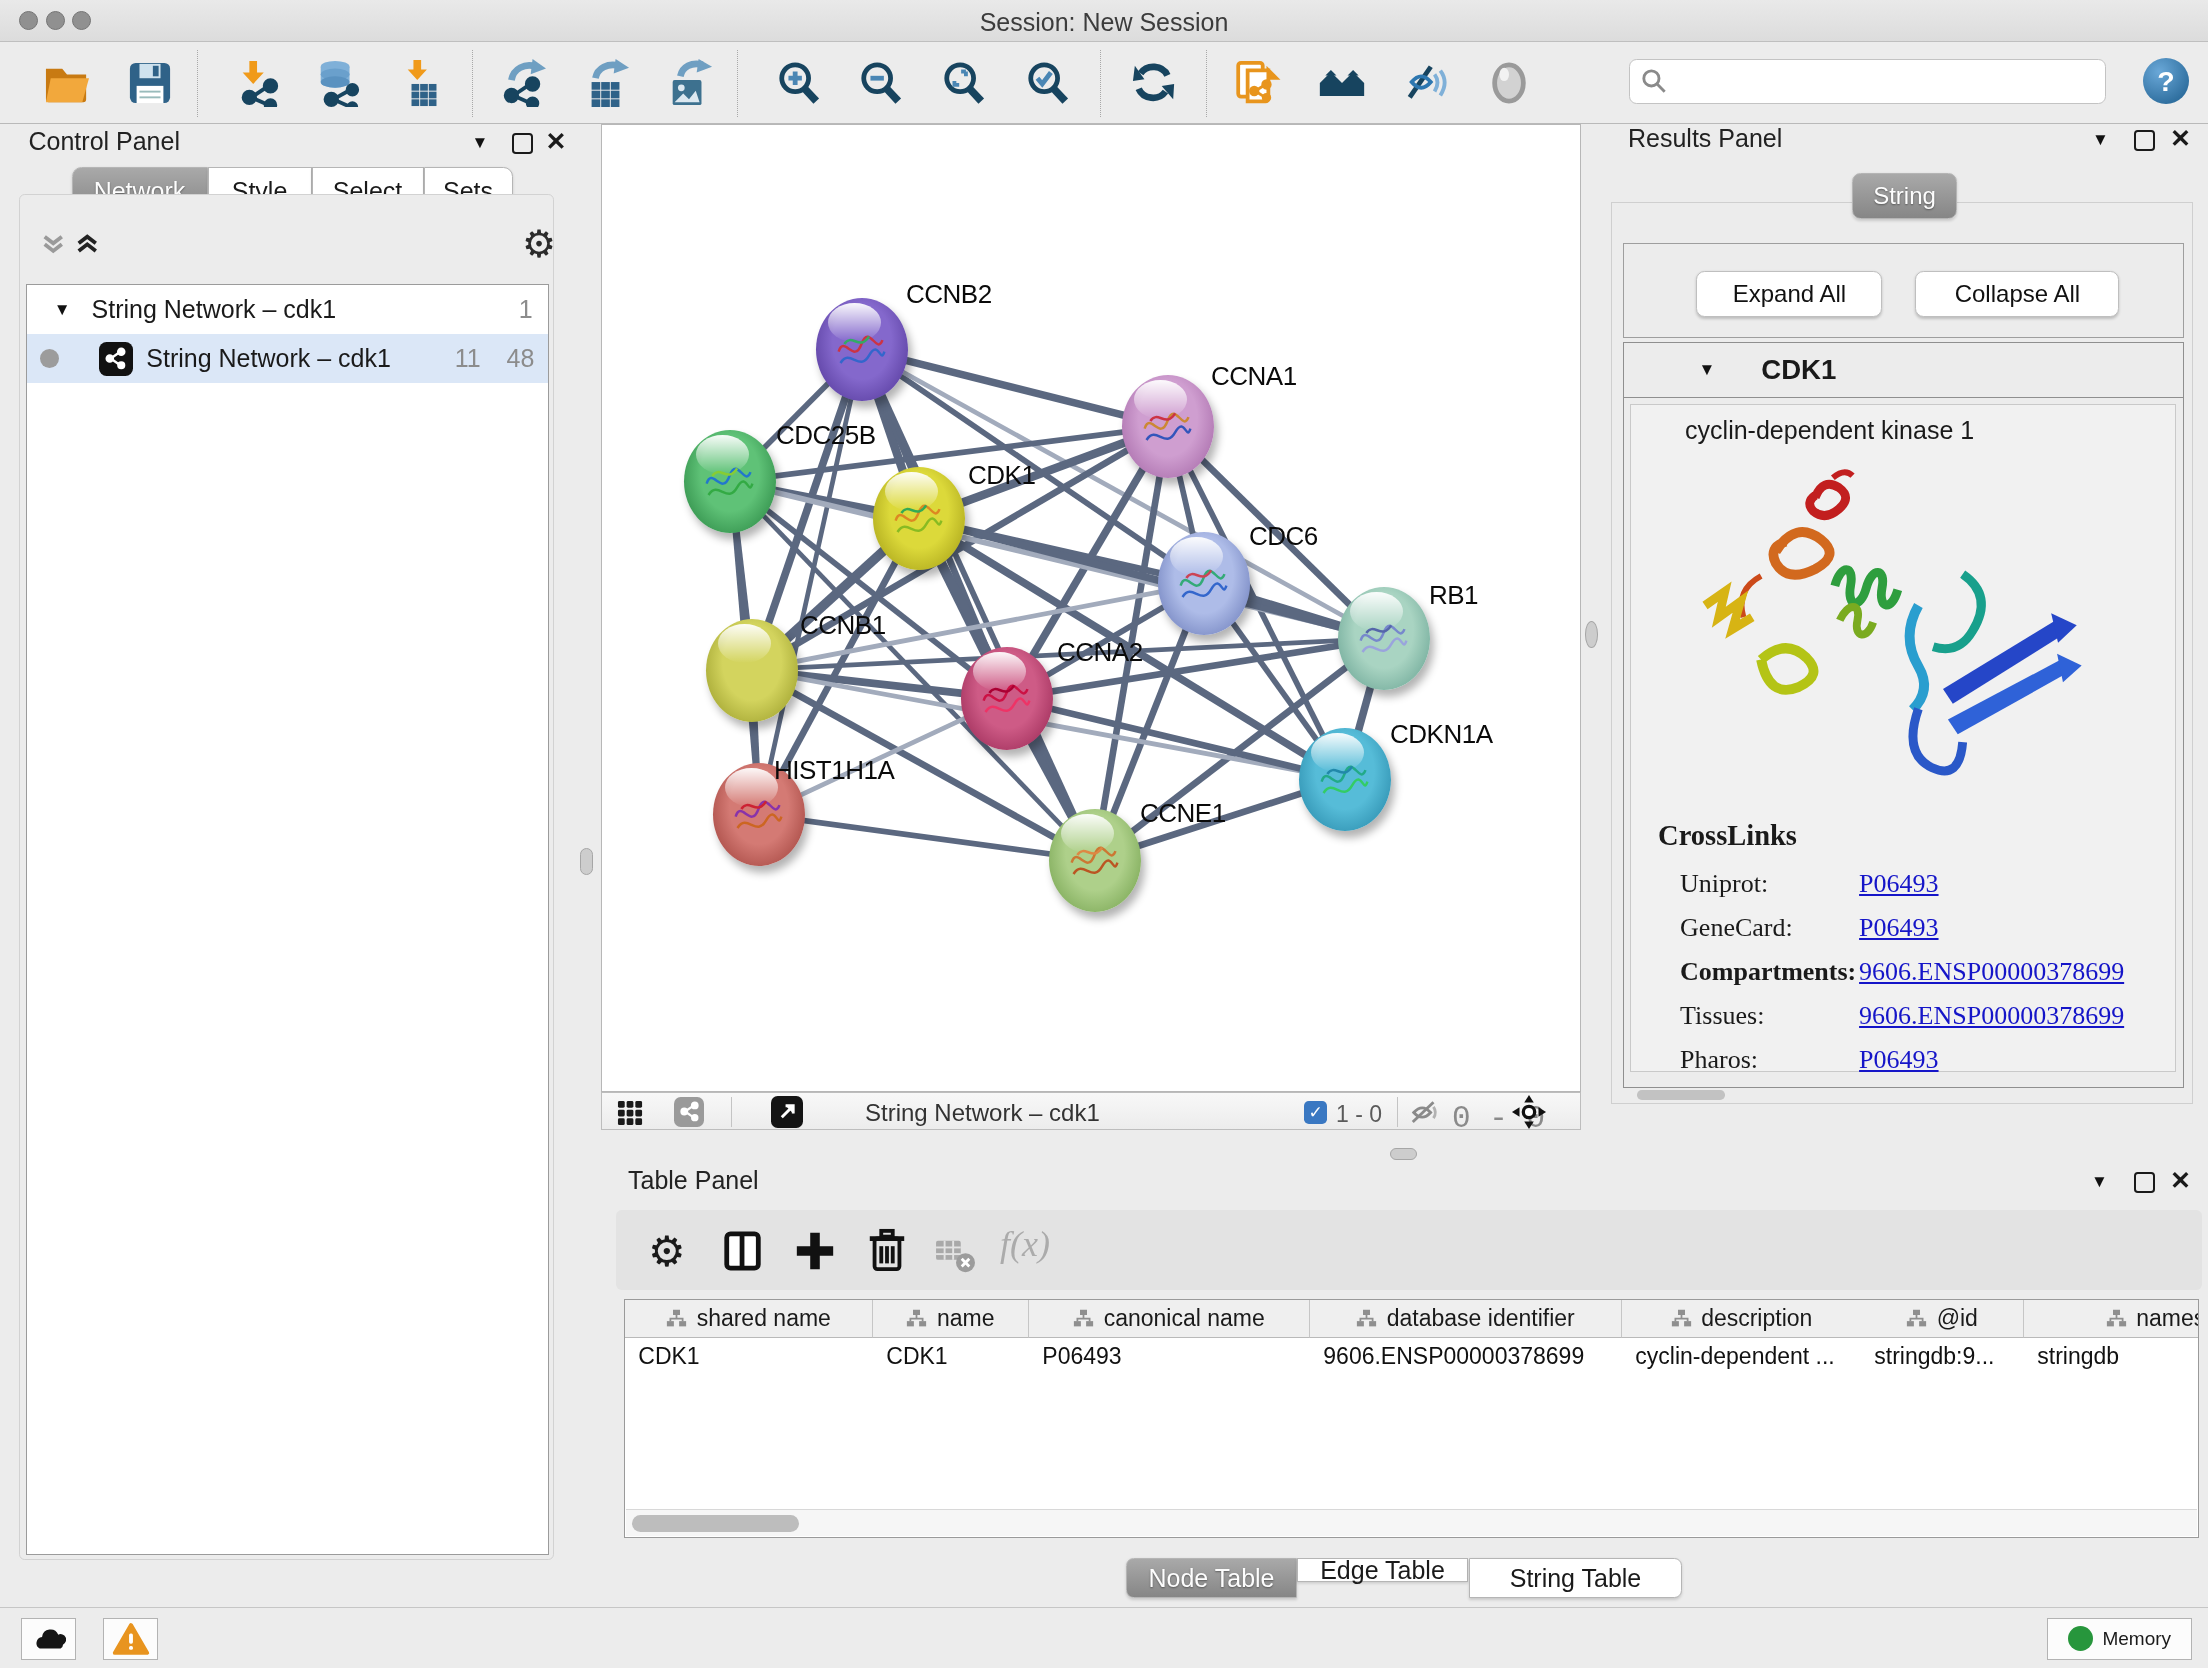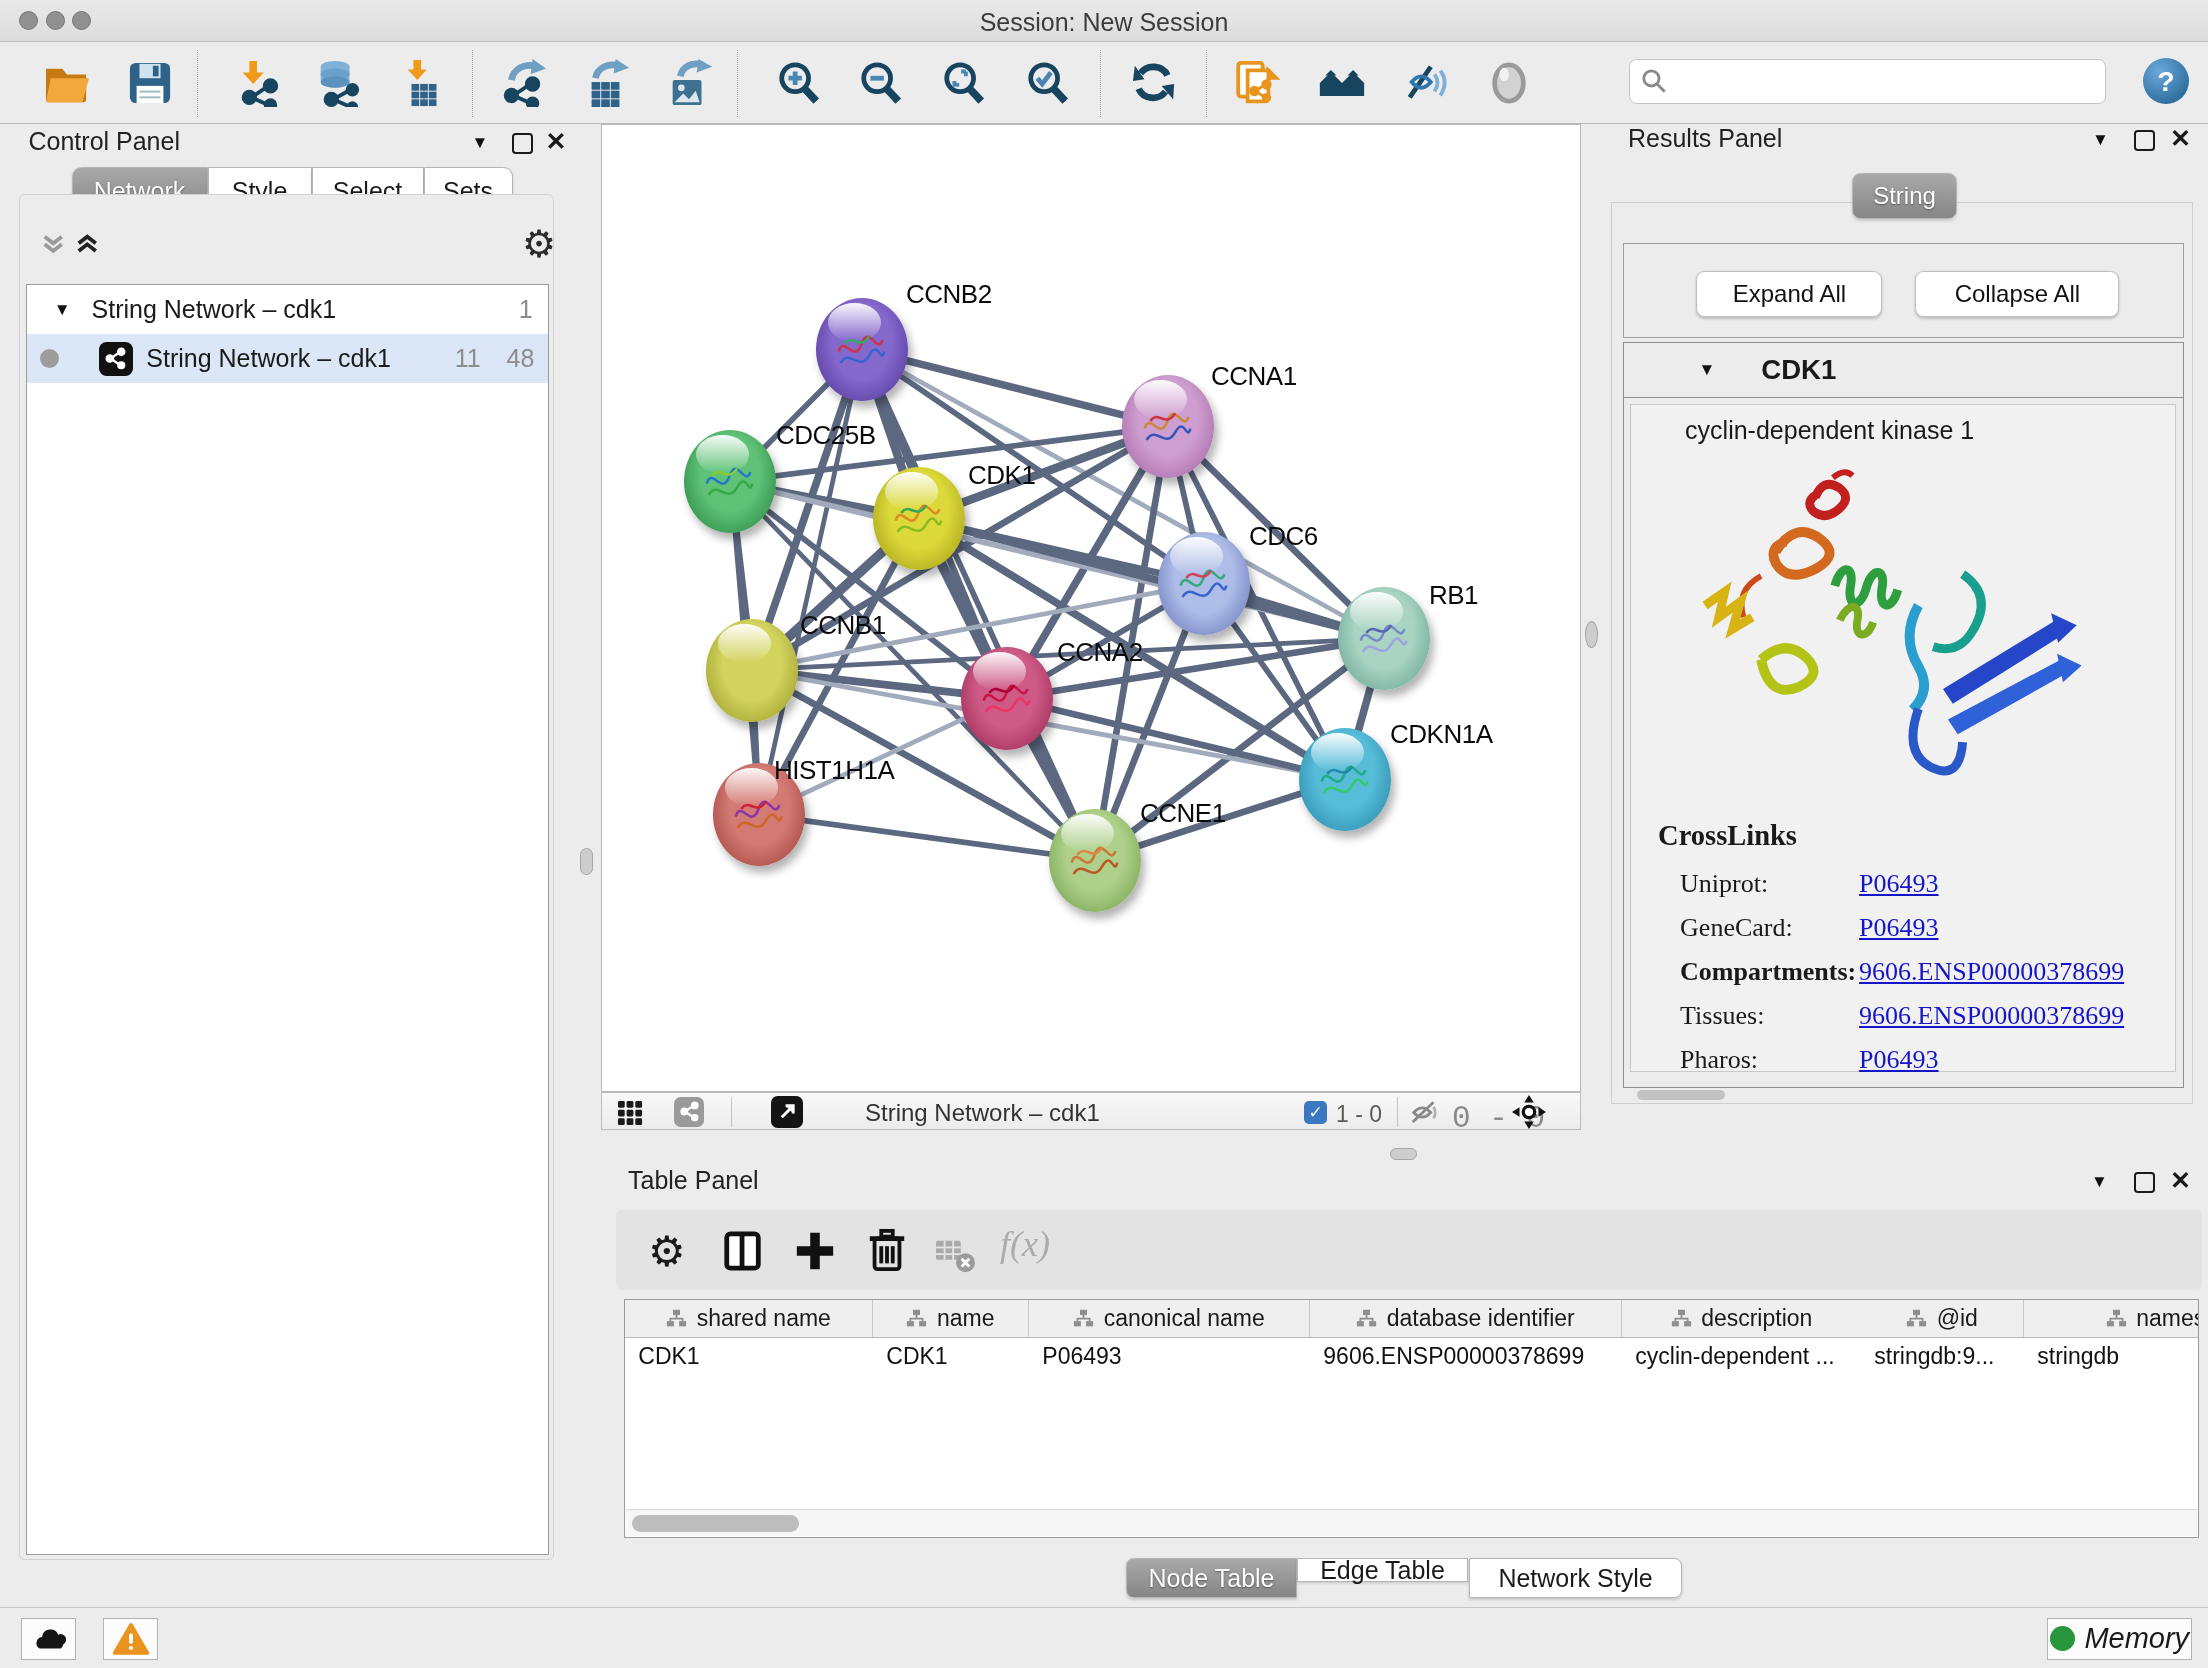--- a/index.html
+++ b/index.html
@@ -747,34 +747,34 @@
     <span class="abs hthumb"></span>
   </div>
 
 <div class="abs tab sel" style="left:1126px; top:1558px; width:171px; height:40px; border-radius:7.6px 0 0 7.6px;">
     <span>Node Table</span>
   </div>
 <div class="abs tab" style="left:1297px; top:1558px; width:171px; height:24px;">
     <span>Edge Table</span>
   </div>
 <div class="abs tab" style="left:1469px; top:1558px; width:213px; height:40px; border-radius:0 7.6px 7.6px 0;">
-    <span>Network Style</span>
+    <span>String Table</span>
   </div>
 
 <div class="abs statusbar">
   <span class="abs sbtn" style="left:21px; width:55px;">
     <svg width="34" height="25" viewBox="0 0 44 32">
         <path d="M10,29 a8,8 0 0 1 3,-15 a11,11 0 0 1 21,-3 a7,7 0 0 1 6,13 a5,5 0 0 1 -3,5 z" fill="#151515"></path>
       </svg>
   </span>
   <span class="abs sbtn" style="left:103px; width:55px;">
     <svg width="38" height="34" viewBox="0 0 48 44">
         <path d="M24,4 L45,40 H3 Z" fill="#e8941f" stroke="#e8941f" stroke-width="5" stroke-linejoin="round"></path>
         <rect x="21.5" y="15" width="5" height="13" rx="2" fill="#fff"></rect>
         <rect x="21.5" y="31" width="5" height="5" rx="2" fill="#fff"></rect>
       </svg>
   </span>
-  <span class="abs sbtn" style="left:2047px; width:145px; font-size:29px;font-style:italic;">
+  <span class="abs sbtn" style="left:2047px; width:145px; font-size:19px;">
     <span id="memory-dot" style="width: 25px; height: 25px; border-radius: 50%; display: inline-block; background: rgb(39, 150, 60);"></span>
     <span>Memory</span>
   </span>
 </div>
 
 
 </body></html>

